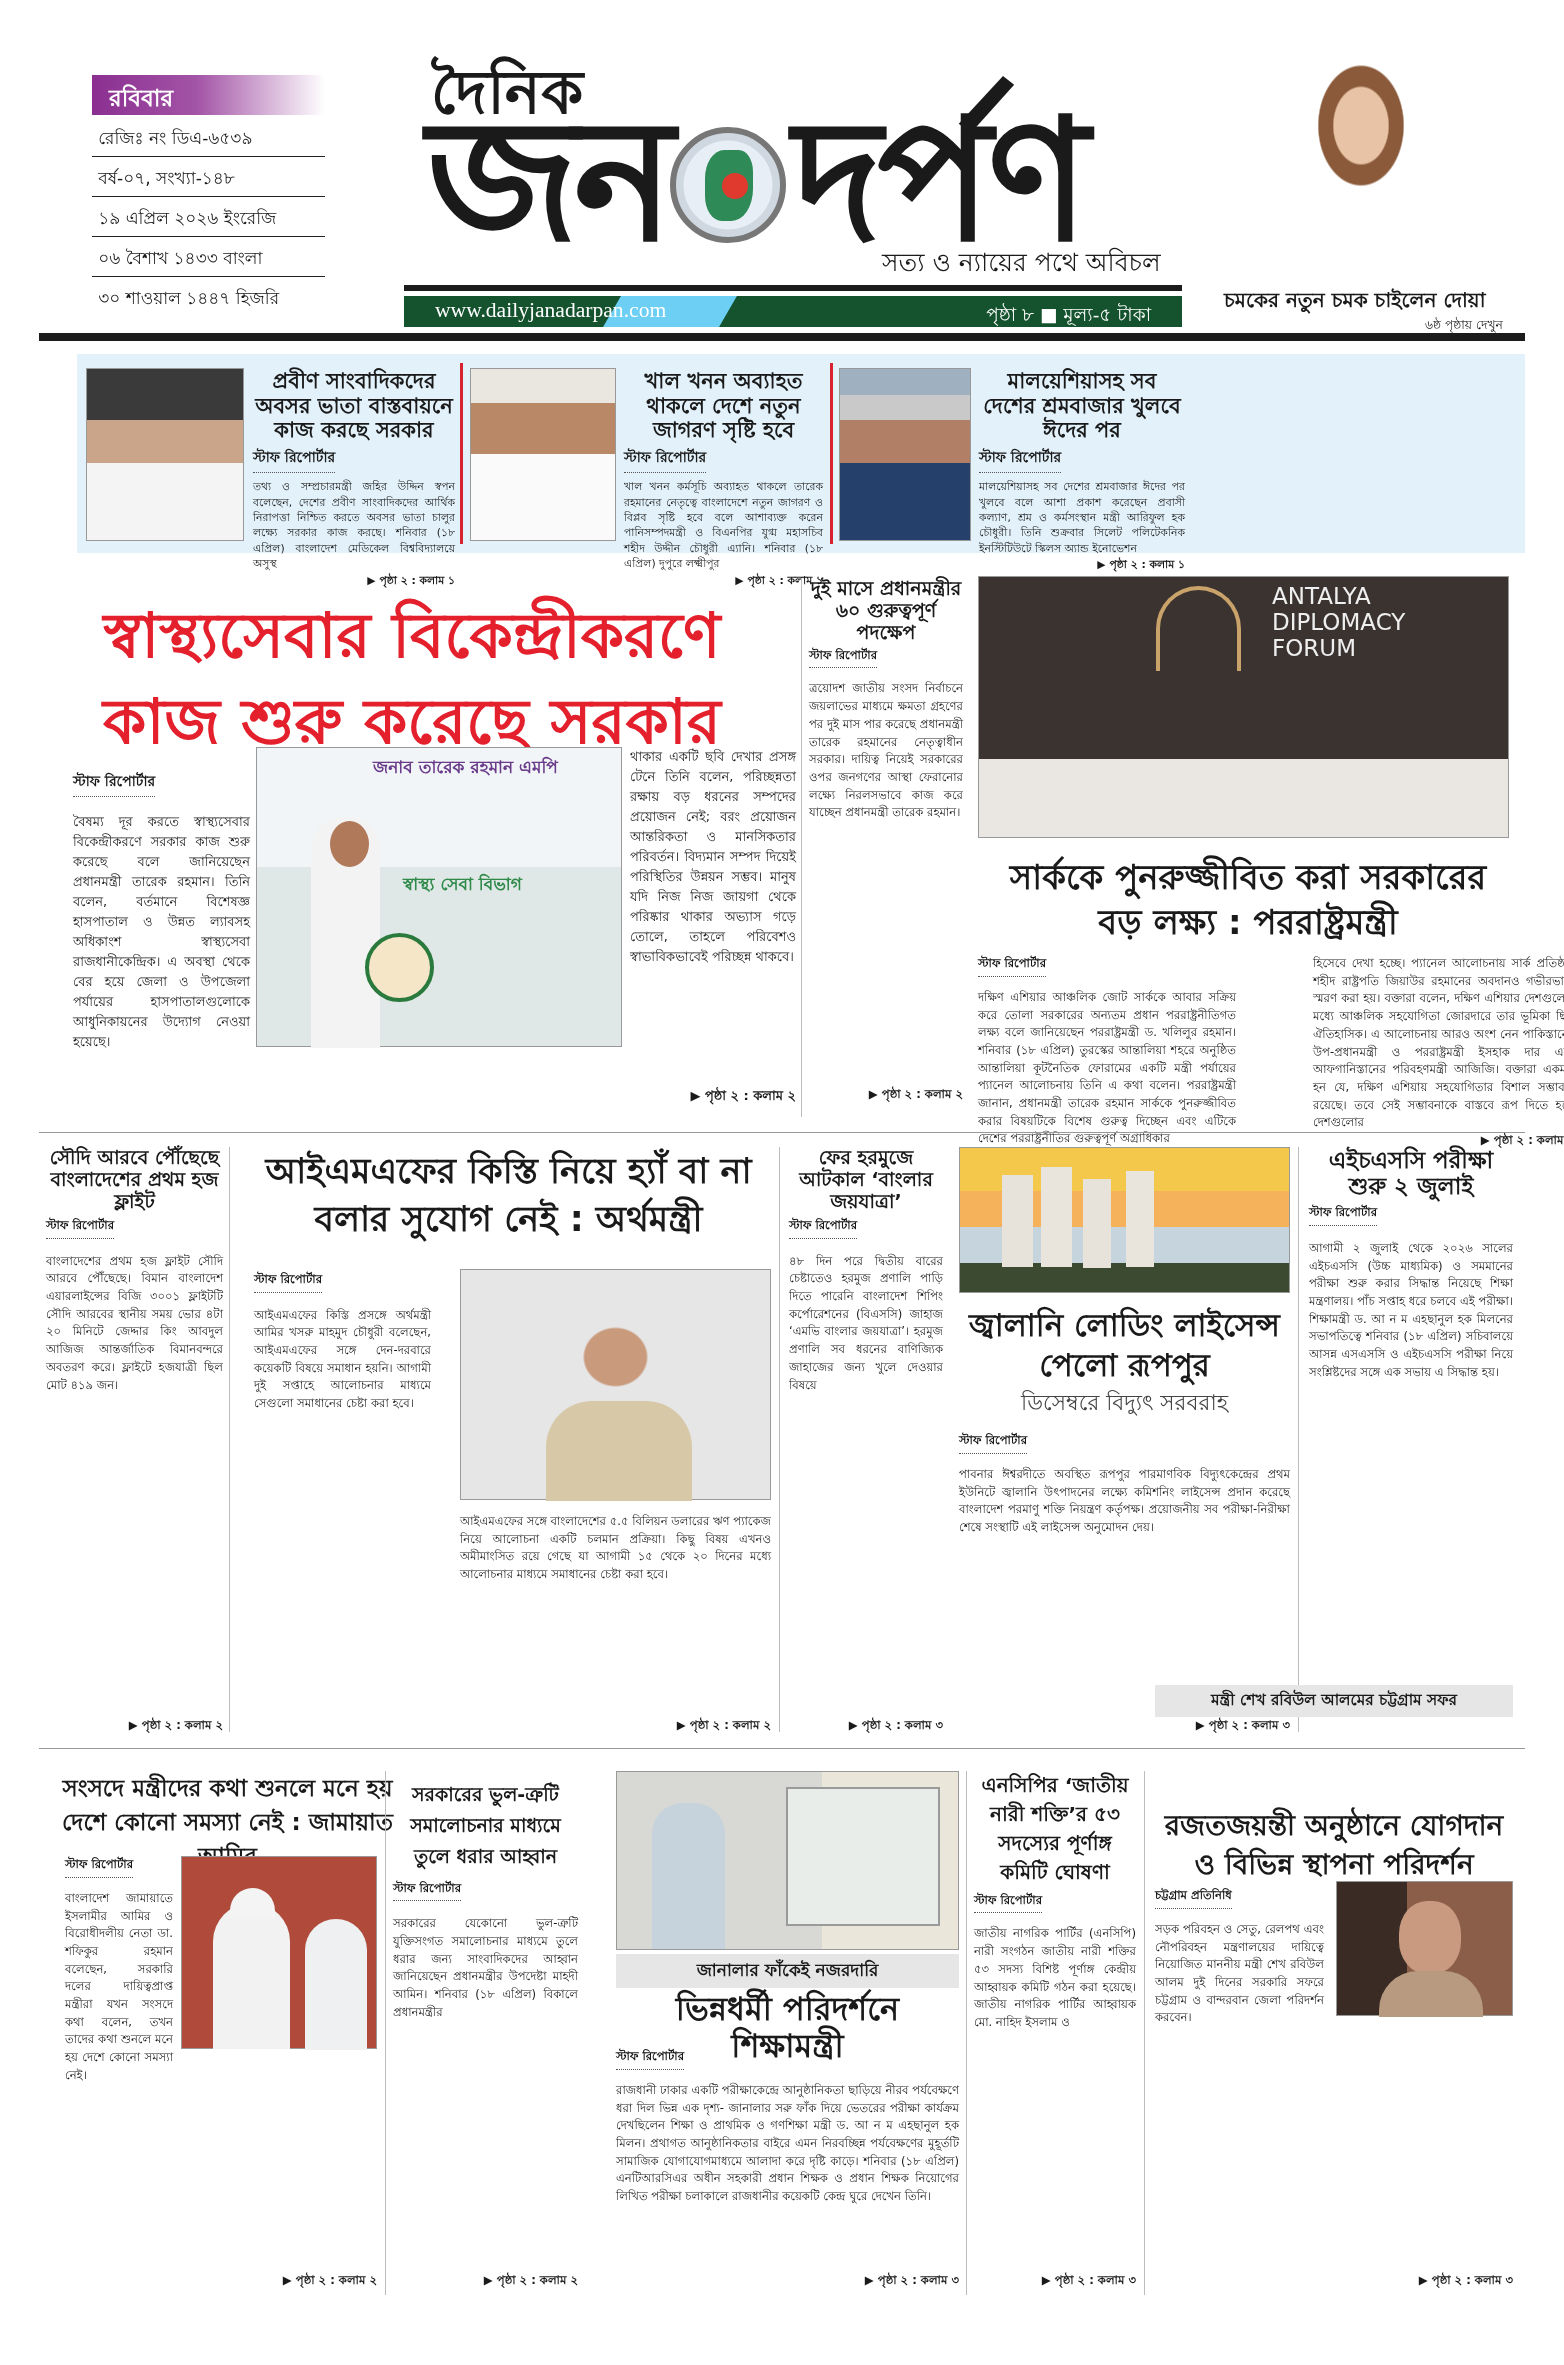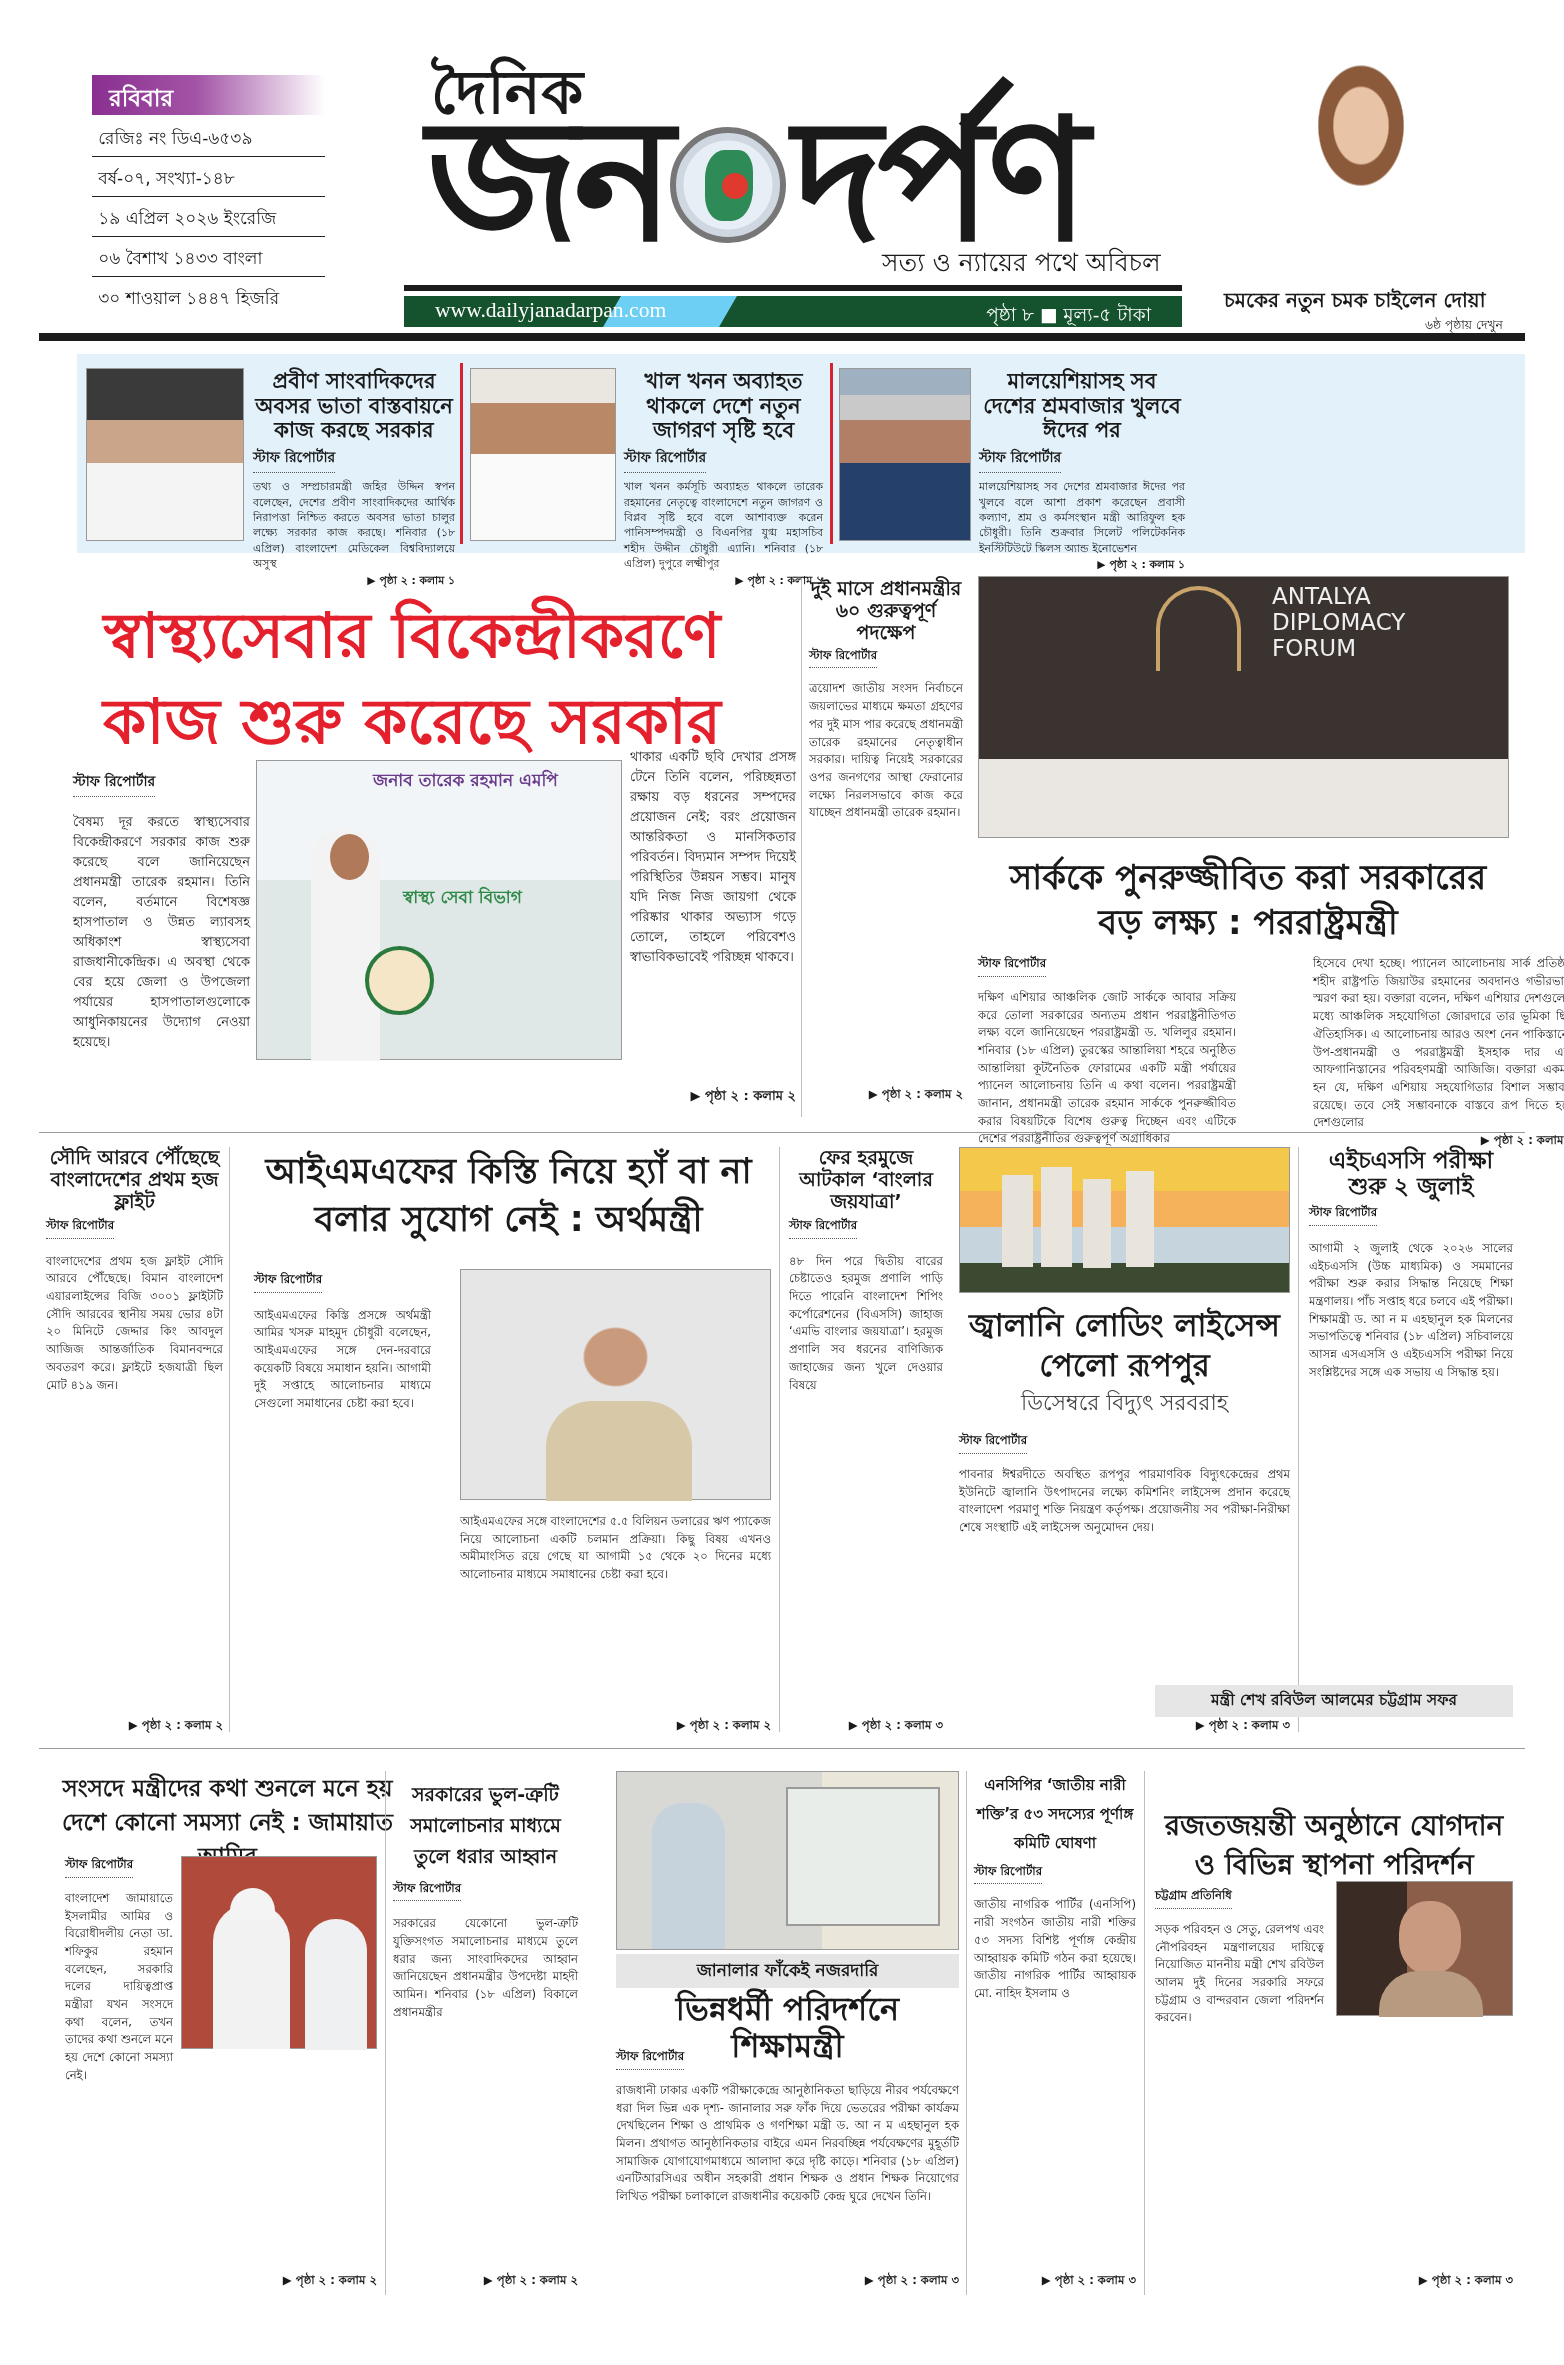--- a/index.html
+++ b/index.html
@@ -99,21 +99,21 @@
     <div class="body" style="font-size:10.8px;line-height:15.4px;margin-top:6.2px">মালয়েশিয়াসহ সব দেশের শ্রমবাজার ঈদের পর খুলবে বলে আশা প্রকাশ করেছেন প্রবাসী কল্যাণ, শ্রম ও কর্মসংস্থান মন্ত্রী আরিফুল হক চৌধুরী। তিনি শুক্রবার সিলেট পলিটেকনিক ইনস্টিটিউটে স্কিলস অ্যান্ড ইনোভেশন</div>
     <div class="cont" style="font-size:10.8px">▶ পৃষ্ঠা ২ : কলাম ১</div>
   </div>
 </div>
 
 <div class="abs lead-hl">স্বাস্থ্যসেবার বিকেন্দ্রীকরণে কাজ শুরু করেছে সরকার</div>
 <div class="abs" style="left:73px;top:770px;width:177px">
   <div class="byline">স্টাফ রিপোর্টার</div>
   <div class="body" style="margin-top:15.4px">বৈষম্য দূর করতে স্বাস্থ্যসেবার বিকেন্দ্রীকরণে সরকার কাজ শুরু করেছে বলে জানিয়েছেন প্রধানমন্ত্রী তারেক রহমান। তিনি বলেন, বর্তমানে বিশেষজ্ঞ হাসপাতাল ও উন্নত ল্যাবসহ অধিকাংশ স্বাস্থ্যসেবা রাজধানীকেন্দ্রিক। এ অবস্থা থেকে বের হয়ে জেলা ও উপজেলা পর্যায়ের হাসপাতালগুলোকে আধুনিকায়নের উদ্যোগ নেওয়া হয়েছে।</div>
 </div>
-<div class="abs photo" style="left:256px;top:747px;width:366px;height:300px;background:linear-gradient(180deg,#f1f5f7 0 40%,#dfe8e6 40% 100%);margin-top:13px;">
+<div class="abs photo" style="left:256px;top:747px;width:366px;height:300px;background:linear-gradient(180deg,#f1f5f7 0 40%,#dfe8e6 40% 100%);">
   <div class="abs" style="left:116px;top:6.2px;color:#6a3b8a;font-size:17px;font-weight:bold">জনাব তারেক রহমান এমপি</div>
   <div class="abs" style="left:146px;top:123px;color:#2f8a4a;font-size:17px;font-weight:bold">স্বাস্থ্য সেবা বিভাগ</div>
   <div class="abs" style="left:54px;top:69px;width:69px;height:231px;background:#f3f3f3;border-radius:31px 31px 0 0"></div>
   <div class="abs" style="left:73px;top:73px;width:39px;height:46px;background:#b07a5a;border-radius:50%"></div>
   <div class="abs" style="left:108px;top:185px;width:69px;height:69px;border-radius:50%;background:#f5e6c8;border:4.6px solid #2b7a3d"></div>
 </div>
 <div class="abs" style="left:630px;top:747px;width:166px">
   <div class="body">থাকার একটি ছবি দেখার প্রসঙ্গ টেনে তিনি বলেন, পরিচ্ছন্নতা রক্ষায় বড় ধরনের সম্পদের প্রয়োজন নেই; বরং প্রয়োজন আন্তরিকতা ও মানসিকতার পরিবর্তন। বিদ্যমান সম্পদ দিয়েই পরিস্থিতির উন্নয়ন সম্ভব। মানুষ যদি নিজ নিজ জায়গা থেকে পরিষ্কার থাকার অভ্যাস গড়ে তোলে, তাহলে পরিবেশও স্বাভাবিকভাবেই পরিচ্ছন্ন থাকবে।</div>
 </div>
 <div class="abs cont" style="left:630px;top:1086px;width:166px">▶ পৃষ্ঠা ২ : কলাম ২</div>
@@ -221,21 +221,21 @@
 <div class="abs grey-kicker" style="left:616px;top:1954px;width:343px;font-size:17px">জানালার ফাঁকেই নজরদারি</div>
 <div class="abs hl" style="left:616px;top:1991px;width:343px;font-size:32px;text-align:center">ভিন্নধর্মী পরিদর্শনে শিক্ষামন্ত্রী</div>
 <div class="abs" style="left:616px;top:2048px;width:343px">
   <div class="byline" style="font-size:11.6px">স্টাফ রিপোর্টার</div>
   <div class="body" style="margin-top:12.3px;font-size:11.6px;line-height:17.7px">রাজধানী ঢাকার একটি পরীক্ষাকেন্দ্রে আনুষ্ঠানিকতা ছাড়িয়ে নীরব পর্যবেক্ষণে ধরা দিল ভিন্ন এক দৃশ্য- জানালার সরু ফাঁক দিয়ে ভেতরের পরীক্ষা কার্যক্রম দেখছিলেন শিক্ষা ও প্রাথমিক ও গণশিক্ষা মন্ত্রী ড. আ ন ম এহছানুল হক মিলন। প্রথাগত আনুষ্ঠানিকতার বাইরে এমন নিরবচ্ছিন্ন পর্যবেক্ষণের মুহূর্তটি সামাজিক যোগাযোগমাধ্যমে আলাদা করে দৃষ্টি কাড়ে। শনিবার (১৮ এপ্রিল) এনটিআরসিএর অধীন সহকারী প্রধান শিক্ষক ও প্রধান শিক্ষক নিয়োগের লিখিত পরীক্ষা চলাকালে রাজধানীর কয়েকটি কেন্দ্র ঘুরে দেখেন তিনি।</div>
 </div>
 <div class="abs cont" style="left:616px;top:2272px;width:343px;font-size:11.6px">▶ পৃষ্ঠা ২ : কলাম ৩</div>
 
 <div class="abs col-rule" style="left:966px;top:1771px;height:524px"></div>
 <div class="abs" style="left:974px;top:1771px;width:162px">
-  <div class="hl" style="font-size:15px;text-align:center;line-height:29px">এনসিপির ‘জাতীয় নারী শক্তি’র ৫৩ সদস্যের পূর্ণাঙ্গ কমিটি ঘোষণা</div>
+  <div class="hl" style="font-size:20px;text-align:center;line-height:29px">এনসিপির ‘জাতীয় নারী শক্তি’র ৫৩ সদস্যের পূর্ণাঙ্গ কমিটি ঘোষণা</div>
   <div class="byline" style="margin-top:4.6px;font-size:11.6px">স্টাফ রিপোর্টার</div>
   <div class="body" style="margin-top:12.3px;font-size:11.6px;line-height:17.7px">জাতীয় নাগরিক পার্টির (এনসিপি) নারী সংগঠন জাতীয় নারী শক্তির ৫৩ সদস্য বিশিষ্ট পূর্ণাঙ্গ কেন্দ্রীয় আহ্বায়ক কমিটি গঠন করা হয়েছে। জাতীয় নাগরিক পার্টির আহ্বায়ক মো. নাহিদ ইসলাম ও</div>
 </div>
 <div class="abs cont" style="left:974px;top:2272px;width:162px;font-size:11.6px">▶ পৃষ্ঠা ২ : কলাম ৩</div>
 
 <div class="abs col-rule" style="left:1144px;top:1771px;height:524px"></div>
 <div class="abs grey-kicker" style="left:1155px;top:1685px;width:358px;font-size:15.4px">মন্ত্রী শেখ রবিউল আলমের চট্টগ্রাম সফর</div>
 <div class="abs hl" style="left:1155px;top:1806px;width:358px;font-size:28px;text-align:center;line-height:39px">রজতজয়ন্তী অনুষ্ঠানে যোগদান ও বিভিন্ন স্থাপনা পরিদর্শন</div>
 <div class="abs" style="left:1155px;top:1887px;width:169px">
   <div class="byline" style="font-size:11.6px">চট্টগ্রাম প্রতিনিধি</div>

